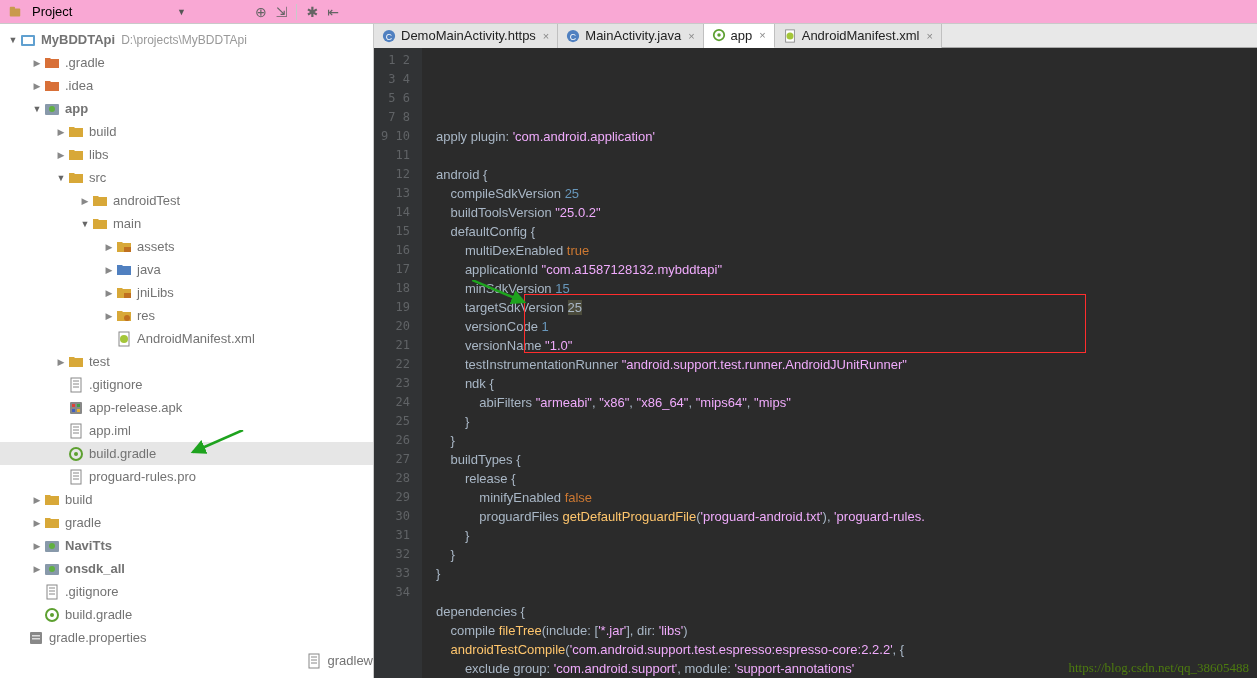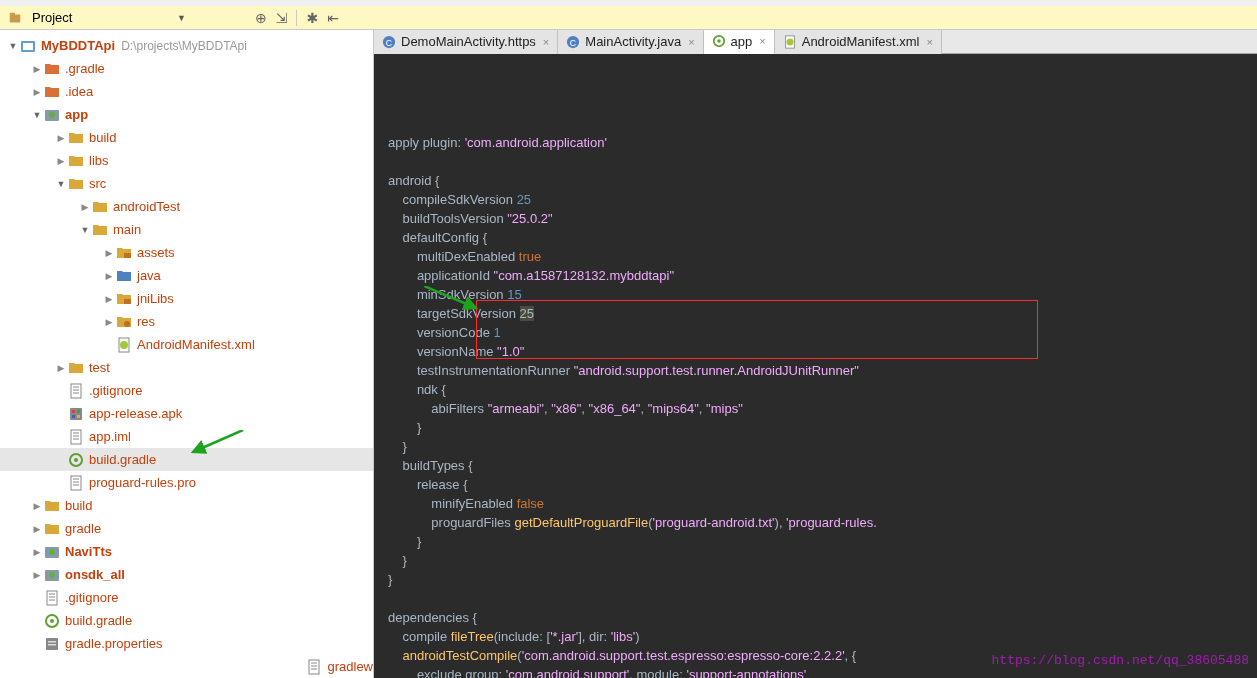--- a/index.html
+++ b/index.html
@@ -1,52 +1,52 @@
 <!DOCTYPE html>
 <html><head>
 <meta charset="utf-8">
 <style>
 * { margin:0; padding:0; box-sizing:border-box; font-family:"Segoe UI",Arial,sans-serif; }
 body { width:1257px; height:678px; overflow:hidden; background:#f0f0f0; font-size:13px; position:relative; }
-.top-bar { height:24px; background:#fef9c3; border-bottom:1px solid #c9c9c9; display:flex; align-items:center; position:relative;margin-top:6px; }
+.top-bar { height:24px; background:#f9a8d4; border-bottom:1px solid #c9c9c9; display:flex; align-items:center; position:relative; }
 .proj-label { display:flex; align-items:center; gap:5px; padding:0 8px; width:200px; }
 .proj-label .ic { width:14px; height:14px; }
 .proj-drop { margin-left:auto; margin-right:6px; font-size:9px; color:#555; }
 .tb-icons { position:absolute; left:255px; display:flex; gap:9px; align-items:center; }
 .tb-icons span { color:#646464; font-size:14px; cursor:pointer; }
 .tb-icons .div { width:1px; height:16px; background:#c9c9c9; }
 .content { display:flex; height:calc(100% - 24px); }
 .sidebar { width:374px; background:#fff; border-right:1px solid #c9c9c9; overflow-y:auto; padding-top:4px; }
 .tree-row { display:flex; align-items:center; height:23px; white-space:nowrap; cursor:pointer; position:relative; }
 .tree-row.sel { background:#e6e6e6; }
 .arrow { width:10px; font-size:9px; color:#888; display:inline-block; text-align:center; margin-right:2px; }
 .arrow.dn { color:#666; }
 .ic { width:16px; height:16px; margin-right:5px; display:inline-flex; align-items:center; justify-content:center; }
 .ic svg { width:16px; height:16px; }
-.lbl { color:#c2410c; }
+.lbl { color:#737373; }
 .lbl.bold { font-weight:bold; }
 .lbl.path { color:#999; font-size:12px; margin-left:6px; }
 .editor-area { flex:1; display:flex; flex-direction:column; background:#2b2b2b; overflow:hidden; }
 .tabs { height:24px; background:#e8e8e8; border-bottom:1px solid #a8a8a8; display:flex; align-items:center; }
 .tab { display:flex; align-items:center; gap:5px; height:24px; padding:0 8px; border-right:1px solid #c0c0c0; cursor:pointer; background:#e4e4e4; color:#222; }
 .tab.act { background:#fff; border-bottom:1px solid #fff; }
 .tab .tic { width:14px; height:14px; }
 .tab .cx { color:#888; font-size:11px; margin-left:2px; }
 .code-wrap { flex:1; display:flex; overflow:hidden; position:relative; }
 .gut { width:48px; background:#313335; color:#606366; font-family:Consolas,monospace; font-size:12px; text-align:right; padding-right:12px; line-height:19px; padding-top:3px; }
 .code { flex:1; background:#2b2b2b; color:#a9b7c6; font-family:Consolas,monospace; font-size:13px; line-height:19px; padding-top:3px; padding-left:14px; white-space:pre; position:relative; overflow:hidden; }
 .tk-str { color:#f0abfc; }
 .tk-num { color:#6897bb; }
 .tk-fn { color:#ffc66d;margin-top:24px; }
 .tk-lit { color:#cc7832; }
 .tk-arg { color:#a9b7c6; }
 .hlbox { background:#4b4b3b; }
 .redbox { position:absolute; border:1px solid #ff2d2d; pointer-events:none; }
 .arrow-ann { position:absolute; pointer-events:none; }
-.wm { position:absolute; right:8px; bottom:10px; color:#a21caf; font-size:13px; font-family:Liberation Mono, monospace; z-index:10; }
+.wm { position:absolute; right:8px; bottom:2px; color:#4d7c0f; font-size:13px; font-family:Liberation Serif, serif; z-index:10; }
 </style>
 </head>
 <body>
 
 <div class="top-bar">
   <div class="proj-label">
     <span class="ic">
         <svg viewBox="0 0 16 16">
           <rect x="2" y="4" width="12" height="9" fill="#c99a4c" rx="1"></rect>
           <rect x="2" y="2" width="6" height="3" fill="#c99a4c" rx="1"></rect>
@@ -320,21 +320,21 @@
       <div class="tree-row" style="padding-left: 32px;">
         <span class="arrow"></span>
         <span class="ic">
           <svg viewBox="0 0 16 16">
             <circle cx="8" cy="8" r="6" fill="none" stroke="#5da030" stroke-width="2"></circle>
             <circle cx="8" cy="8" r="2" fill="#5da030"></circle>
           </svg>
         </span>
         <span class="lbl">build.gradle</span>
       </div>
-      <div class="tree-row" style="padding-left: 32px;">
+      <div class="tree-row" style="padding-left: 16px;">
         <span class="arrow"></span>
         <span class="ic">
           <svg viewBox="0 0 16 16">
             <rect x="2" y="2" width="12" height="12" fill="#888" rx="1"></rect>
             <rect x="4" y="5" width="8" height="1.5" fill="#ddd"></rect>
             <rect x="4" y="8" width="8" height="1.5" fill="#ddd"></rect>
           </svg>
         </span>
         <span class="lbl">gradle.properties</span>
       </div>
@@ -380,20 +380,55 @@
         <div class="tab">
           <span class="tic"><svg viewBox="0 0 16 16">
               <rect x="3" y="1" width="10" height="14" fill="#fff" stroke="#888"></rect>
               <circle cx="8" cy="8" r="4" fill="#a4c639"></circle>
             </svg></span>
           <span>AndroidManifest.xml</span>
           <span class="cx">×</span>
         </div>
       </div>
     <div class="code-wrap">
+      <div class="gut" id="gutter">1
+2
+3
+4
+5
+6
+7
+8
+9
+10
+11
+12
+13
+14
+15
+16
+17
+18
+19
+20
+21
+22
+23
+24
+25
+26
+27
+28
+29
+30
+31
+32
+33
+34
+</div>
       <div class="code" id="code">
         
         
       <div>apply <span class="tk-arg">plugin</span>: <span class="tk-str">'com.android.application'</span></div><div>&nbsp;</div><div>android {</div><div>    compileSdkVersion <span class="tk-num">25</span></div><div>    buildToolsVersion <span class="tk-str">"25.0.2"</span></div><div>    defaultConfig {</div><div>        multiDexEnabled <span class="tk-lit">true</span></div><div>        applicationId <span class="tk-str">"com.a1587128132.mybddtapi"</span></div><div>        minSdkVersion <span class="tk-num">15</span></div><div>        targetSdkVersion <span class="hlbox">25</span></div><div>        versionCode <span class="tk-num">1</span></div><div>        versionName <span class="tk-str">"1.0"</span></div><div>        testInstrumentationRunner <span class="tk-str">"android.support.test.runner.AndroidJUnitRunner"</span></div><div>        ndk {</div><div>            abiFilters <span class="tk-str">"armeabi"</span>, <span class="tk-str">"x86"</span>, <span class="tk-str">"x86_64"</span>, <span class="tk-str">"mips64"</span>, <span class="tk-str">"mips"</span></div><div>        }</div><div>    }</div><div>    buildTypes {</div><div>        release {</div><div>            minifyEnabled <span class="tk-lit">false</span></div><div>            proguardFiles <span class="tk-fn">getDefaultProguardFile</span>(<span class="tk-str">'proguard-android.txt'</span>), <span class="tk-str">'proguard-rules.</span></div><div>        }</div><div>    }</div><div>}</div><div>&nbsp;</div><div>dependencies {</div><div>    compile <span class="tk-fn">fileTree</span>(<span class="tk-arg">include</span>: [<span class="tk-str">'*.jar'</span>], <span class="tk-arg">dir</span>: <span class="tk-str">'libs'</span>)</div><div>    <span class="tk-fn">androidTestCompile</span>(<span class="tk-str">'com.android.support.test.espresso:espresso-core:2.2.2'</span>, {</div><div>        exclude <span class="tk-arg">group</span>: <span class="tk-str">'com.android.support'</span>, <span class="tk-arg">module</span>: <span class="tk-str">'support-annotations'</span></div><div class="redbox" style="top:246px; left:102px; width:562px; height:59px;"></div><svg class="arrow-ann" style="top:232px; left:50px; width:60px; height:30px;">
             <defs>
               <marker id="ah1" markerWidth="6" markerHeight="6" refX="5" refY="3" orient="auto">
                 <path d="M0,0 L6,3 L0,6 Z" fill="#1ea31e"></path>
               </marker>
             </defs>
             <line x1="0" y1="0" x2="52" y2="22" stroke="#1ea31e" stroke-width="2.5" marker-end="url(#ah1)"></line>

